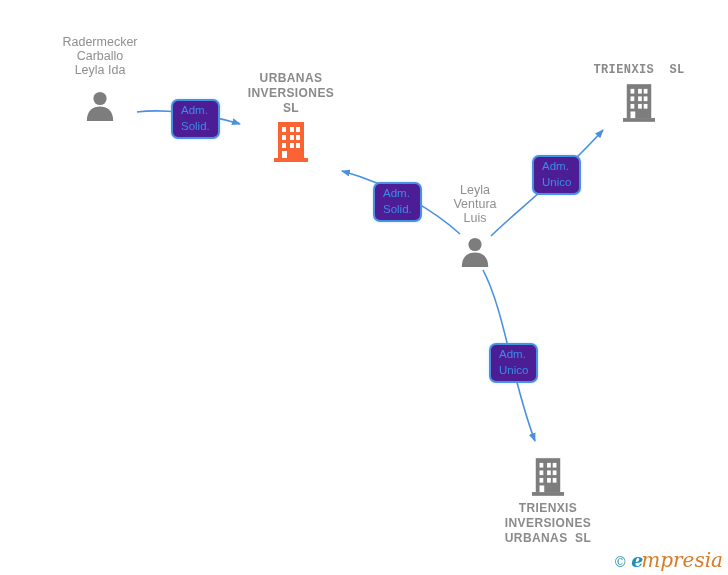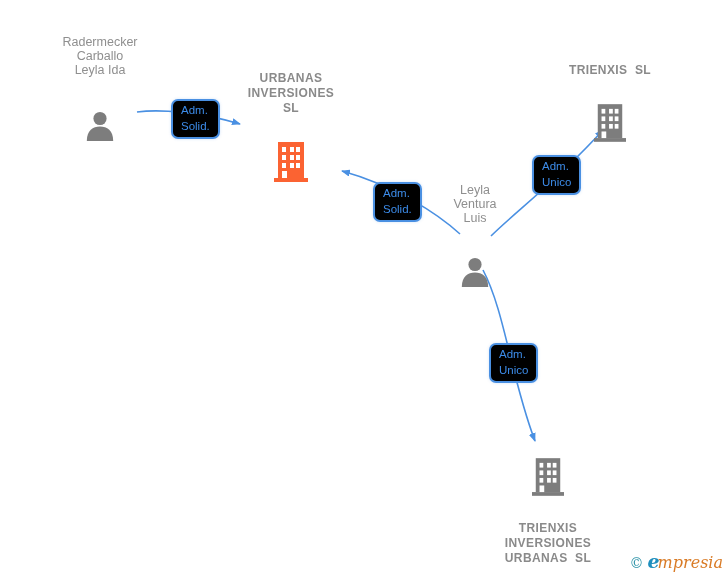--- a/index.html
+++ b/index.html
@@ -5,53 +5,53 @@
   * { margin:0; padding:0; box-sizing:border-box; }
   html,body { background:#ffffff; }
   body { font-family:"Liberation Sans", sans-serif; }
   .canvas {
     position:relative; width:728px; height:575px;
     background:#ffffff; overflow:hidden;
   }
   .edges { position:absolute; left:0; top:0; width:728px; height:575px; }
 
   
-  .node { position:absolute; width:160px; display:flex; flex-direction:column; align-items:center; cursor:pointer;gap:20px; }
+  .node { position:absolute; width:160px; display:flex; flex-direction:column; align-items:center; cursor:pointer; }
   .node-label {
     white-space:pre-wrap; text-align:center;
     color:#8f8f8f; font-size:12.5px; line-height:14px;
   }
   .node-label.company {
     font-weight:bold; font-size:12px; line-height:15px; letter-spacing:0.4px; color:#8a8a8a;
   }
   .icon-person { margin-top:13px; }
   .icon-building { margin-top:6px; }
   .node.label-below .icon-building { margin-top:0; }
   .node.label-below .node-label { margin-top:5px; }
 
   
   .edge-box {
-    position:absolute; background:#000000;
+    position:absolute; background:#4c1d95;
     border:2px solid #4a90e2; border-radius:7px;
     padding:2px 8px 3px 8px;
     color:#3c8be8; font-size:11.5px; line-height:15.5px;
     white-space:pre-line;
     box-shadow:0 0 3px rgba(74,144,226,0.25);
   }
 
   
   .brand {
     position:absolute; right:5px; bottom:3px;
     display:flex; align-items:baseline; gap:4px;
     font-family:"DejaVu Serif", serif; font-style:italic;
     text-decoration:none; cursor:pointer;
   }
   .brand .copy { color:#2d93a8; font-size:14px; font-style:normal; }
   .brand .e    { color:#1f8fbe; font-size:19px; font-weight:bold; }
-  .brand .rest { color:#d97b26; font-size:16px; margin-left:-2px; }
+  .brand .rest { color:#d97b26; font-size:20px; margin-left:-2px; }
 </style>
 </head>
 <body>
 
 <div class="canvas">
 
   <svg class="edges" viewBox="0 0 728 575">
     <defs>
       <marker id="arrow" markerWidth="9" markerHeight="7" refX="8" refY="3.5" orient="auto" markerUnits="userSpaceOnUse">
         <path d="M0,0 L9,3.5 L0,7 Z" fill="#4a90e2"></path>
@@ -88,21 +88,21 @@
           <rect x="16" y="13" width="4" height="5"></rect>
           <rect x="22" y="13" width="4" height="5"></rect>
         <rect x="8" y="21" width="4" height="5"></rect>
           <rect x="16" y="21" width="4" height="5"></rect>
           <rect x="22" y="21" width="4" height="5"></rect>
         <rect x="8" y="29" width="5" height="7"></rect>
       </g>
     </svg>
   </div>
 
-  <div class="node" style="left:530px; top:63px;">
+  <div class="node" style="left:559px; top:63px;font-family:Liberation Mono, monospace;">
     <div class="node-label company">TRIENXIS  SL</div>
     <svg class="icon-building" width="32" height="38" viewBox="0 0 34 40">
       <rect x="4" y="0" width="26" height="36" fill="#7d7d7d"></rect>
       <rect x="0" y="36" width="34" height="4" fill="#7d7d7d"></rect>
       <g fill="#ffffff">
         <rect x="8" y="5" width="4" height="5"></rect>
           <rect x="16" y="5" width="4" height="5"></rect>
           <rect x="22" y="5" width="4" height="5"></rect>
         <rect x="8" y="13" width="4" height="5"></rect>
           <rect x="16" y="13" width="4" height="5"></rect>

